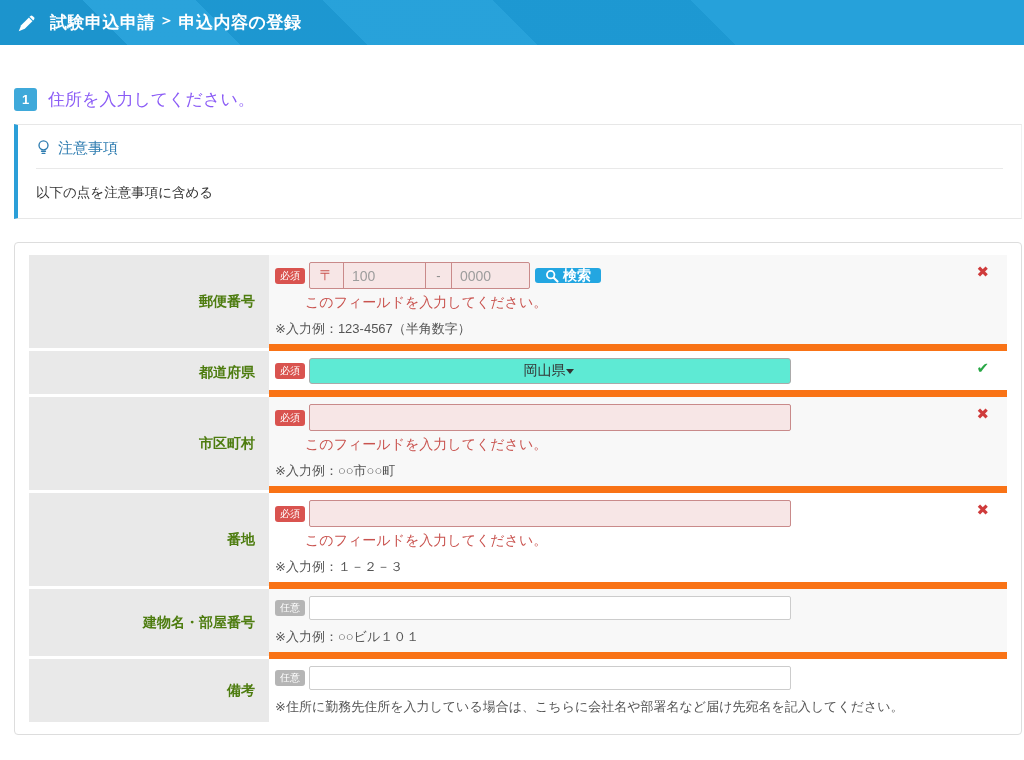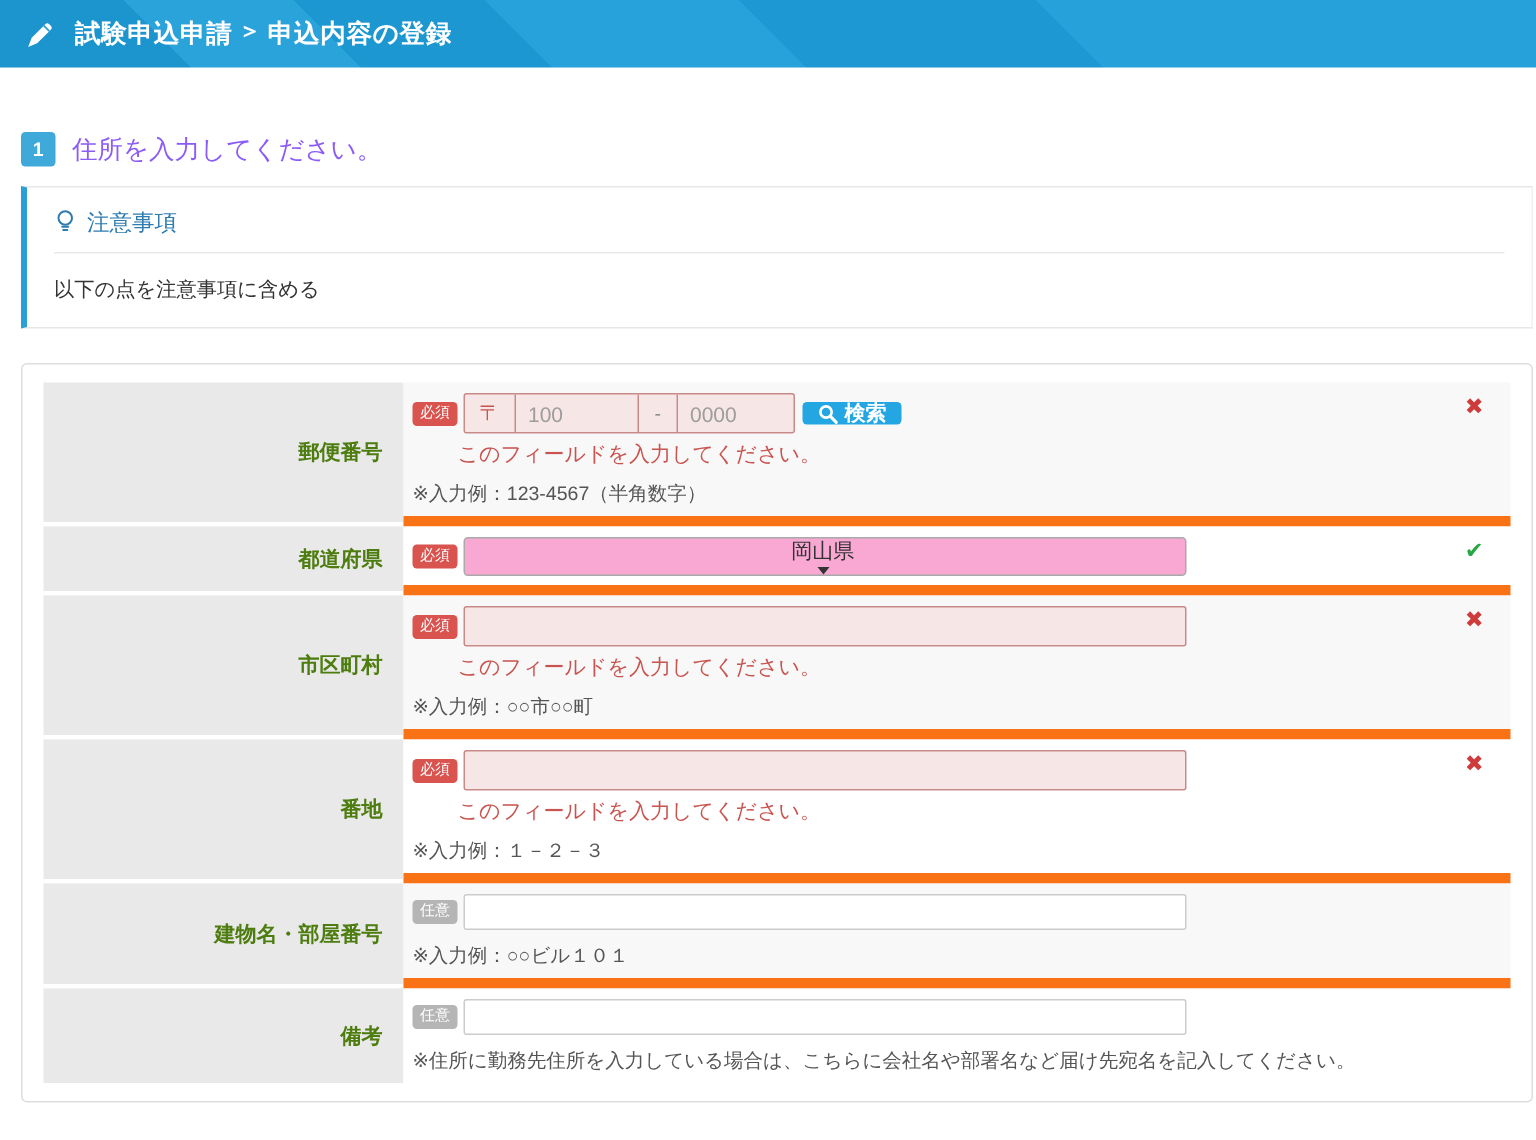--- a/index.html
+++ b/index.html
@@ -66,22 +66,22 @@
   .search-btn{ margin-left:5px; height:15px; background:#23a6e1; color:#fff; border:none; border-radius:3px;
     font-size:14px; font-weight:bold; display:flex; align-items:center; gap:4px; padding:0 10px; cursor:pointer; }
   .search-btn svg{ width:14px; height:14px; }
 
   .error-text{ color:#c9534f; font-size:14px; margin:5px 0 0 30px; }
   .hint-text{ color:#555; font-size:13px; margin-top:8px; }
 
   .text-input{ width:482px; height:27px; border:1px solid #c98a8a; background:#f7e6e6; border-radius:2px; padding:0 8px; font-size:14px; outline:none; }
   .text-input.plain{ height:24px; border:1px solid #ccc; background:#fff; }
 
-  .select-box{ width:482px; height:26px; border:1px solid #aaa; border-radius:3px; background:#f9a8d4;
-    display:flex; align-items:center; justify-content:space-between; padding:0 12px 0 9px; font-size:14px; cursor:pointer;flex-direction:column; }
+  .select-box{ width:482px; height:26px; border:1px solid #aaa; border-radius:3px; background:#5eead4;
+    display:flex; align-items:center; justify-content:center; padding:0 12px 0 9px; font-size:14px; cursor:pointer; }
   .caret{ width:0; height:0; border-left:4px solid transparent; border-right:4px solid transparent; border-top:5px solid #333; }
 
   .status-icon{ position:absolute; right:18px; top:9px; font-size:15px; font-weight:bold; line-height:1; }
   .status-icon.invalid{ color:#cf3b3b; }
   .status-icon.valid{ color:#28a745; }
 </style>
 </head>
 <body>
 
 <div class="app-header">

